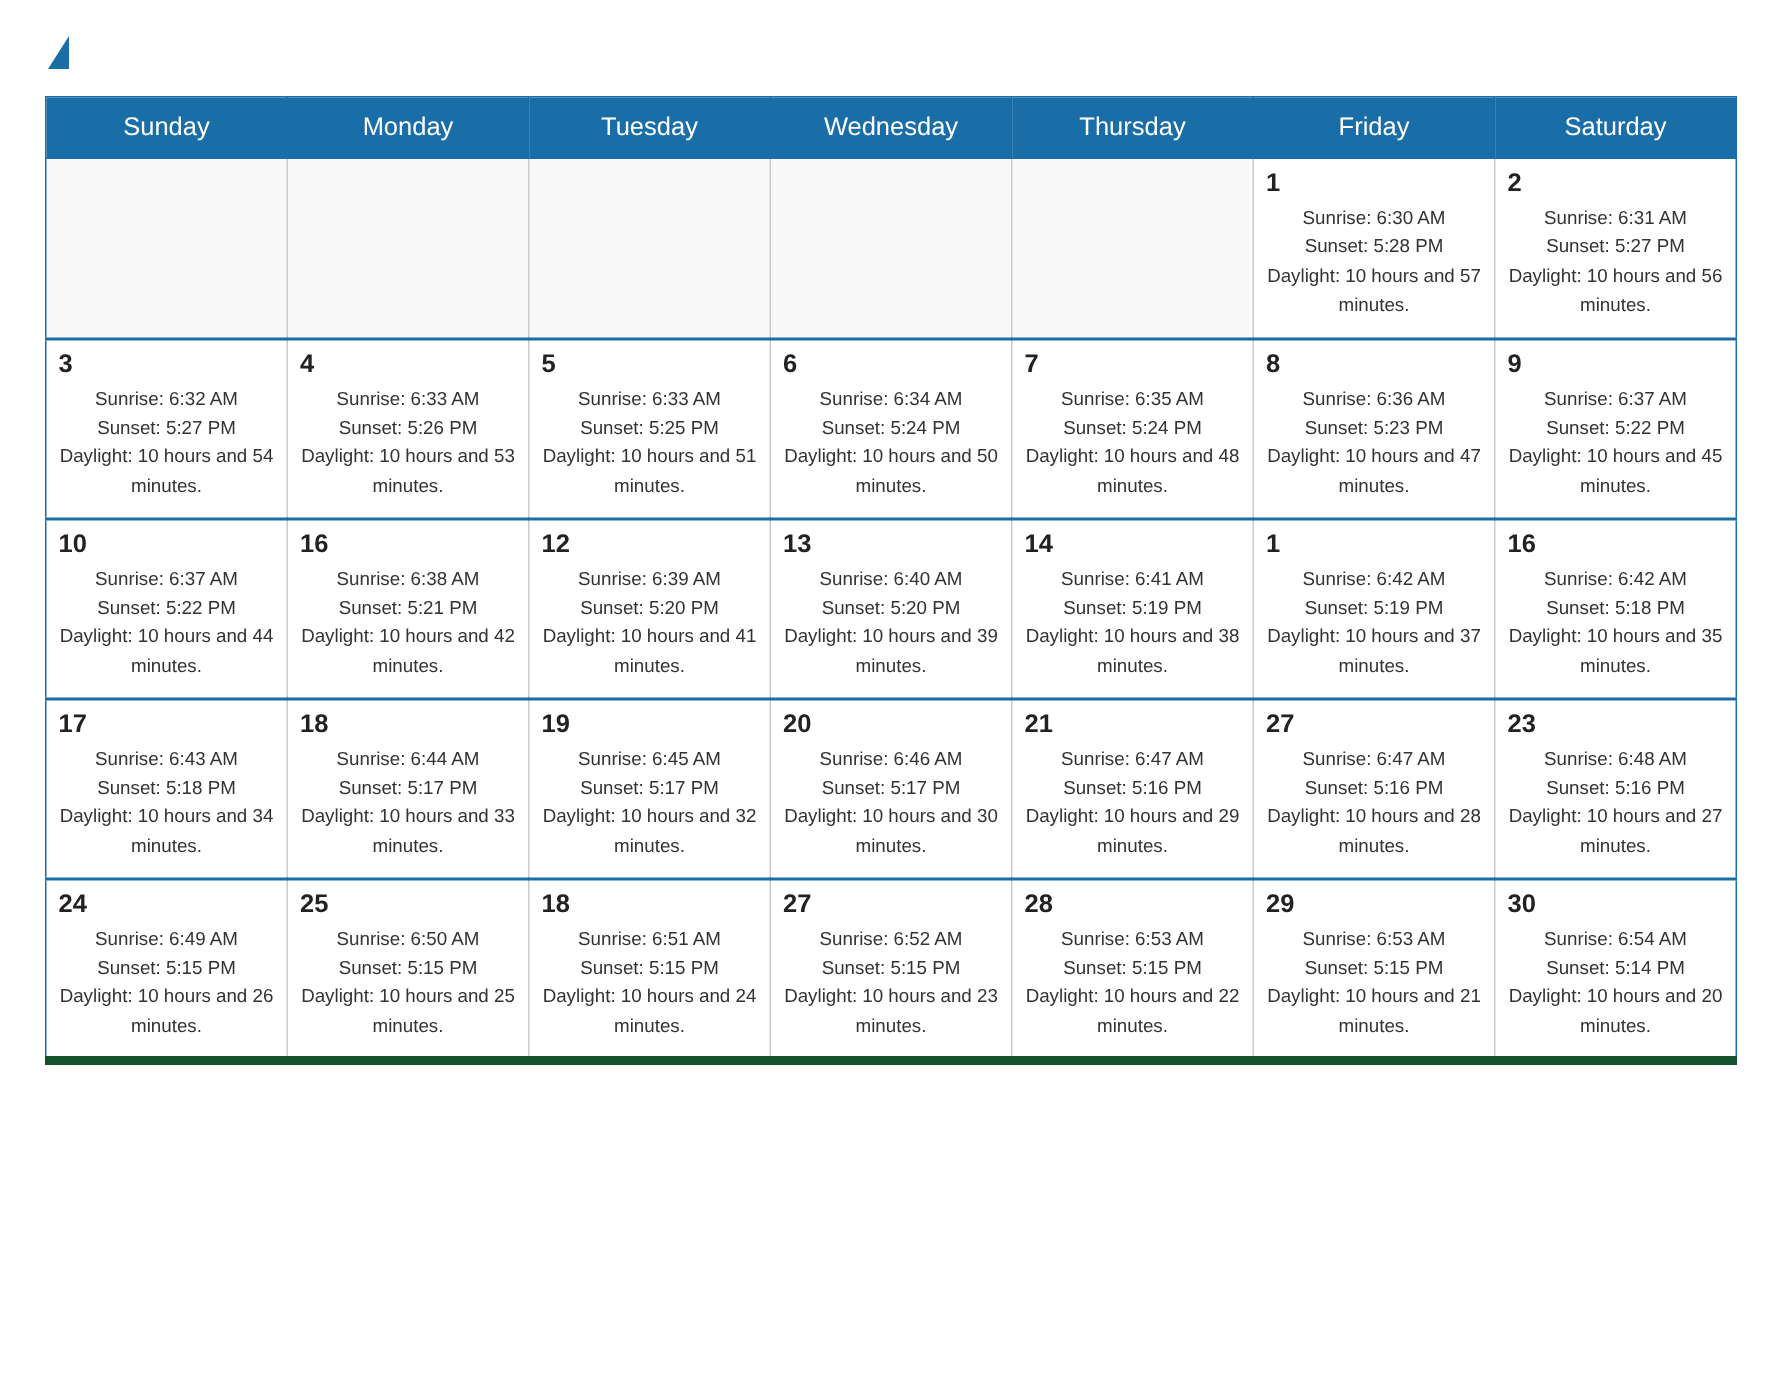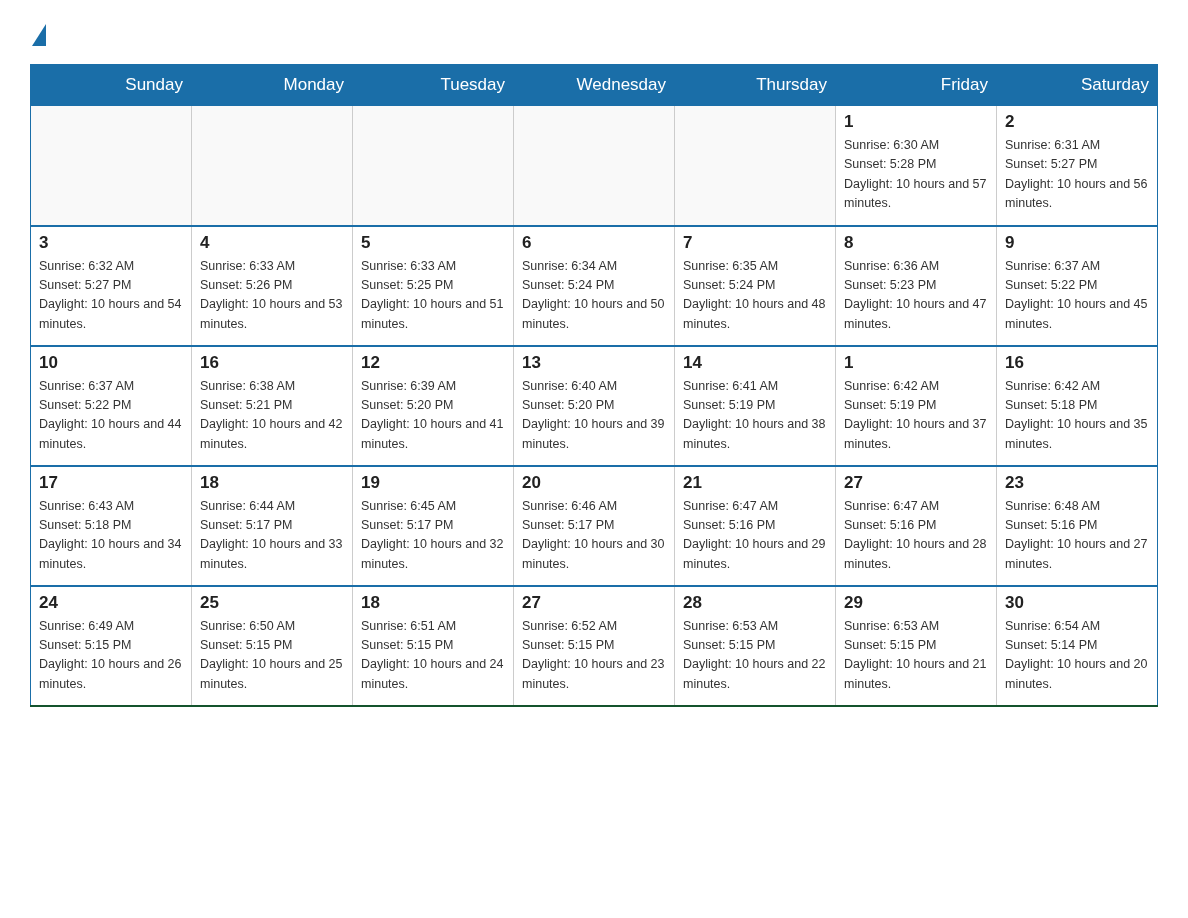--- a/index.html
+++ b/index.html
@@ -67,21 +67,21 @@
       table-layout: fixed;
     }
     .calendar thead tr {
       background-color: #1a6ea8;
     }
     .calendar thead th {
       color: #fff;
       font-size: 17px;
       font-weight: normal;
       padding: 10px 8px;
-      text-align: right;
+      text-align: center;
       border: 1px solid #1a6ea8;
     }
     .calendar tbody tr {
       border-bottom: 2px solid #1a6ea8;
     }
     .calendar tbody td {
       vertical-align: top;
       padding: 6px 8px 10px 8px;
       font-size: 13px;
       color: #333;
@@ -99,26 +99,27 @@
       font-size: 17px;
       font-weight: bold;
       color: #222;
       display: block;
       margin-bottom: 4px;
     }
     .day-info {
       font-size: 12.5px;
       color: #333;
       line-height: 1.55;
+      text-align: center;
     }
     .empty-cell {
       background: #f9f9f9;
     }
     .calendar tbody tr:last-child {
-      border-bottom: 2px solid #14532d;
+      border-bottom: 6px solid #14532d;
     }
   </style>
 </head>
 <body>
 
 <div class="header">
   <div class="logo">
     <div class="logo-top">
       <span class="logo-general"></span>
       <div class="logo-triangle"></div>

